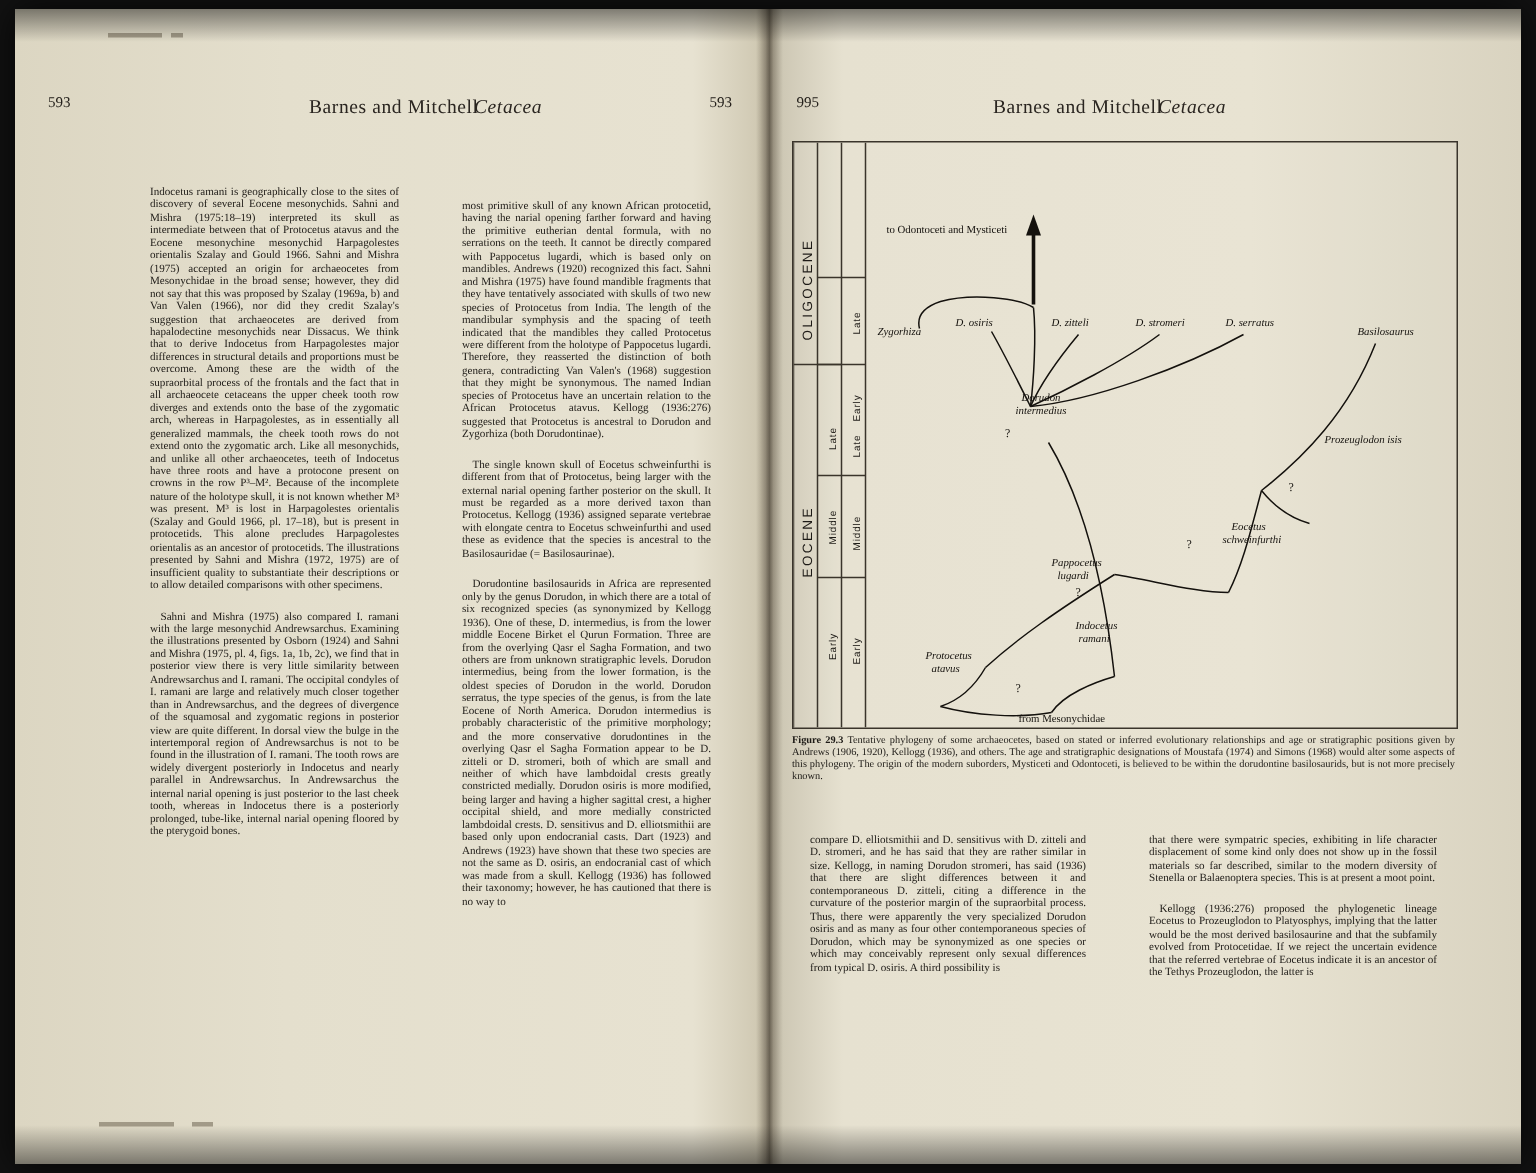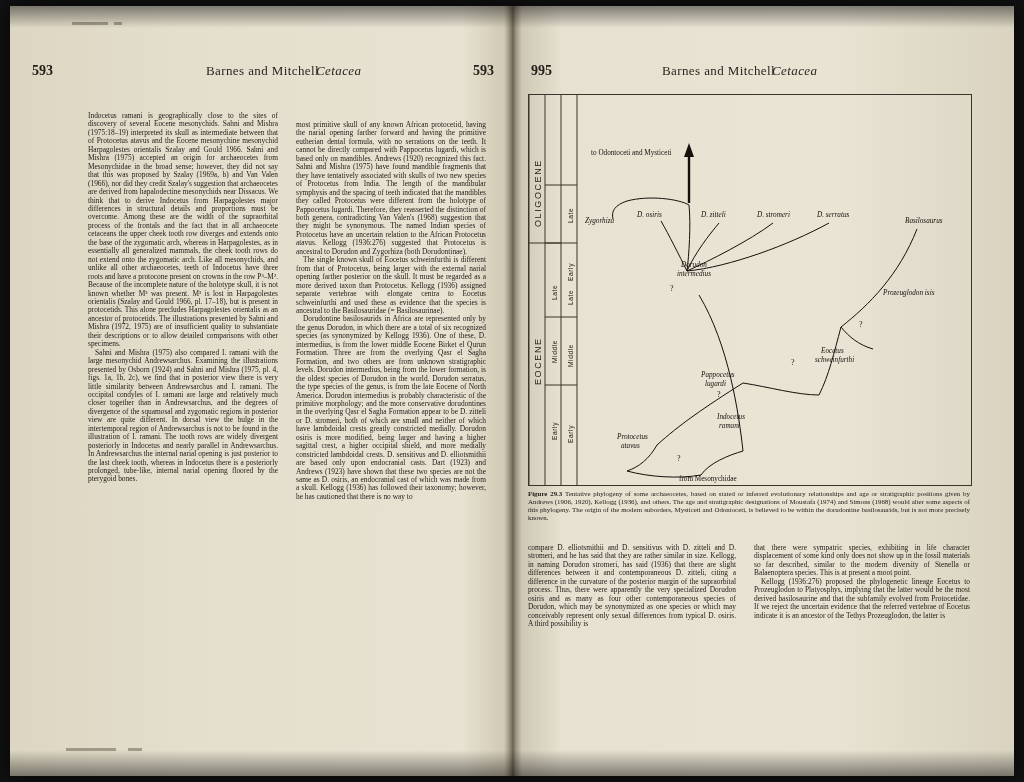--- a/index.html
+++ b/index.html
@@ -24,31 +24,31 @@
   .page-left{left:0;width:500px;}
   .page-right{left:504px;width:500px;}
   .gutter{
     position:absolute;left:494px;top:0;width:18px;height:770px;
     background:linear-gradient(90deg,rgba(0,0,0,0) 0%,rgba(60,50,35,.35) 35%,rgba(40,32,20,.55) 50%,rgba(60,50,35,.30) 65%,rgba(0,0,0,0) 100%);
   }
   
   .runhead{
     position:absolute;font-size:13px;letter-spacing:.4px;color:#2a2520;
   }
-  .folio{position:absolute;font-size:14px;font-weight:bold;color:#24201b;}
+  .folio{position:absolute;font-size:10px;font-weight:normal;color:#24201b;}
 
   
   .col{
     position:absolute;
     font-size:7.4px;line-height:8.45px;
     text-align:justify;
     color:#1d1a16;
     hyphens:auto;
   }
-  .col p{margin:0;text-indent:7px;}
+  .col p{margin:12px;text-indent:7px;}
   .col p.first{text-indent:0;}
   .ital{font-style:italic;}
 
   
   .figbox{
     position:absolute;
     border:1px solid #3a342b;
     background:rgba(255,255,255,.06);
   }
   .figcap{

